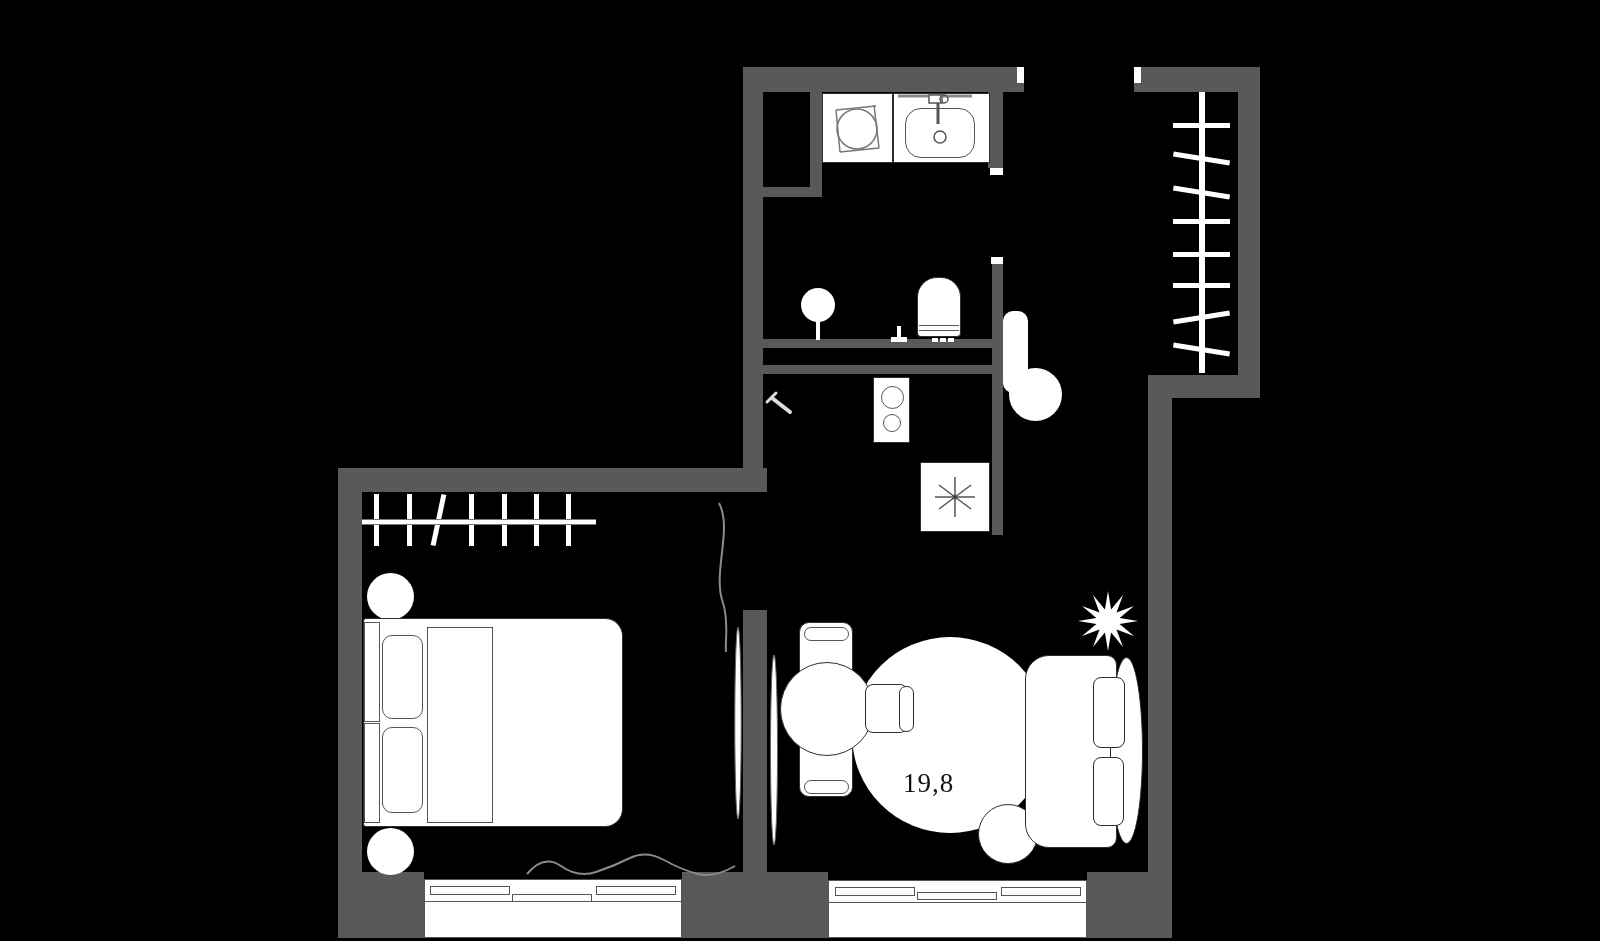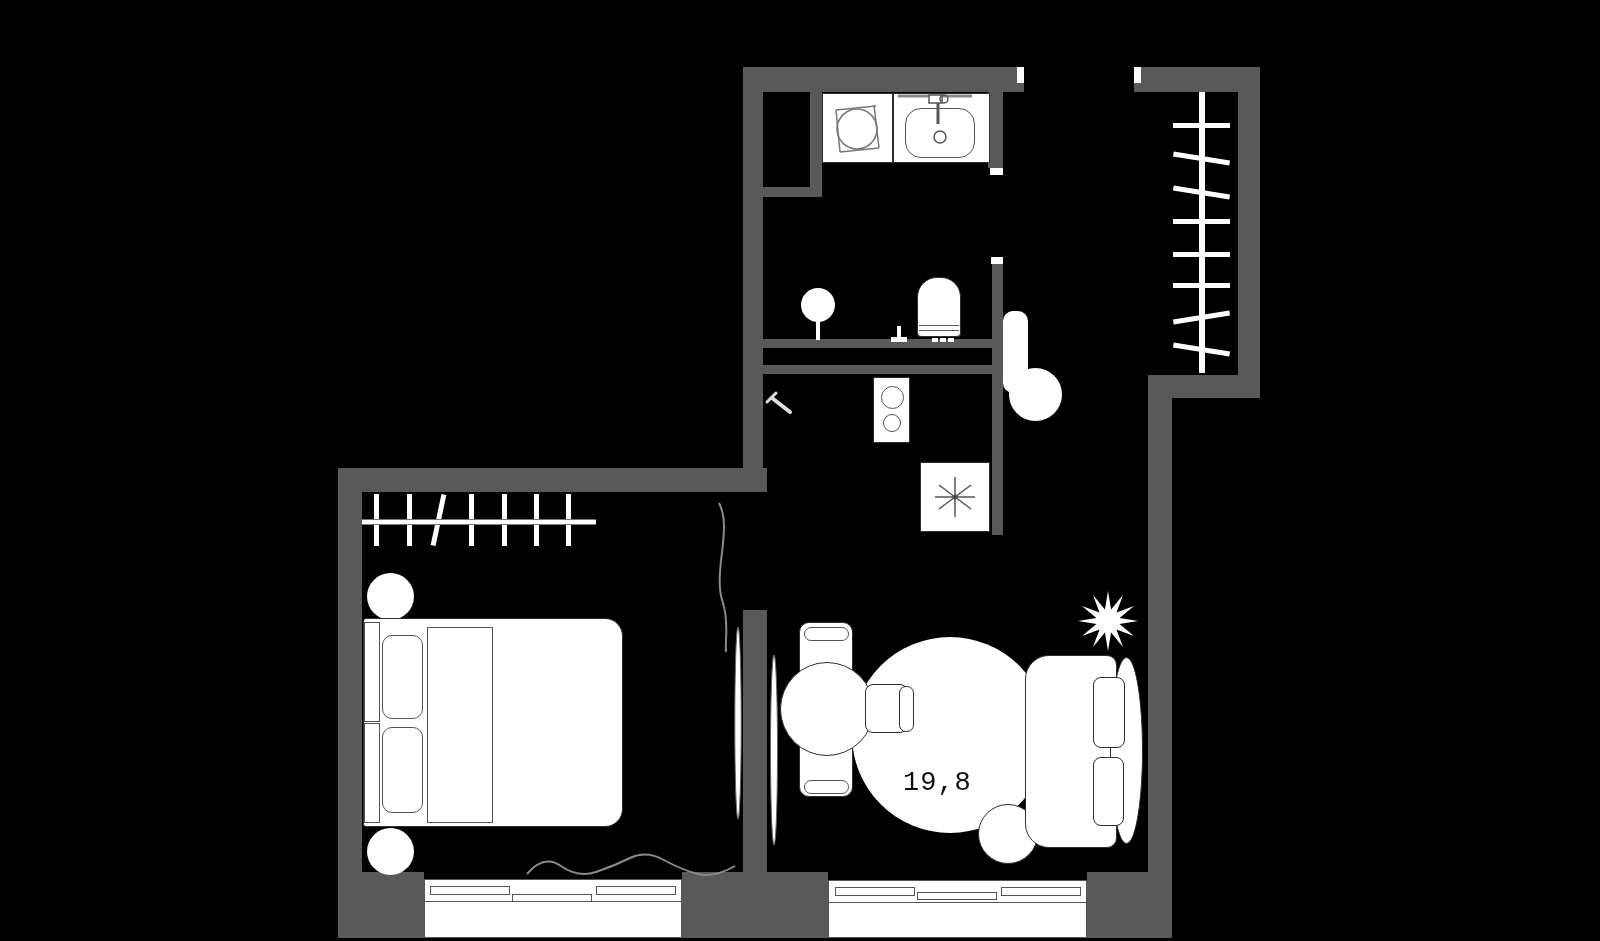--- a/index.html
+++ b/index.html
@@ -5,21 +5,21 @@
   :root{
     --background:#000000;
     --wall:#595959;
     --furniture-fill:#ffffff;
     --outline:#2e2e2e;
     --curtain-line:#8a8a8a;
     --area-text:#111111;
   }
   html,body{margin:0;padding:0;background:var(--background);}
   #plan{position:relative;width:1316px;height:941px;background:var(--background);overflow:hidden;
-        font-family:Liberation Mono, monospace;}
+        font-family:Liberation Serif, serif;}
   .wall{position:absolute;background:var(--wall);}
   .notch{position:absolute;background:var(--furniture-fill);}
   .fix{position:absolute;background:var(--furniture-fill);border:1px solid var(--outline);box-sizing:border-box;}
   .plain{position:absolute;background:var(--furniture-fill);box-sizing:border-box;}
   .round{border-radius:50%;}
   .innerline{position:absolute;border:1px solid #555;box-sizing:border-box;background:transparent;}
   svg{position:absolute;left:0;top:0;}
   .arealabel{position:absolute;left:903px;top:768px;color:var(--area-text);
              font-size:27px;letter-spacing:1px;font-weight:400;}
 </style>

